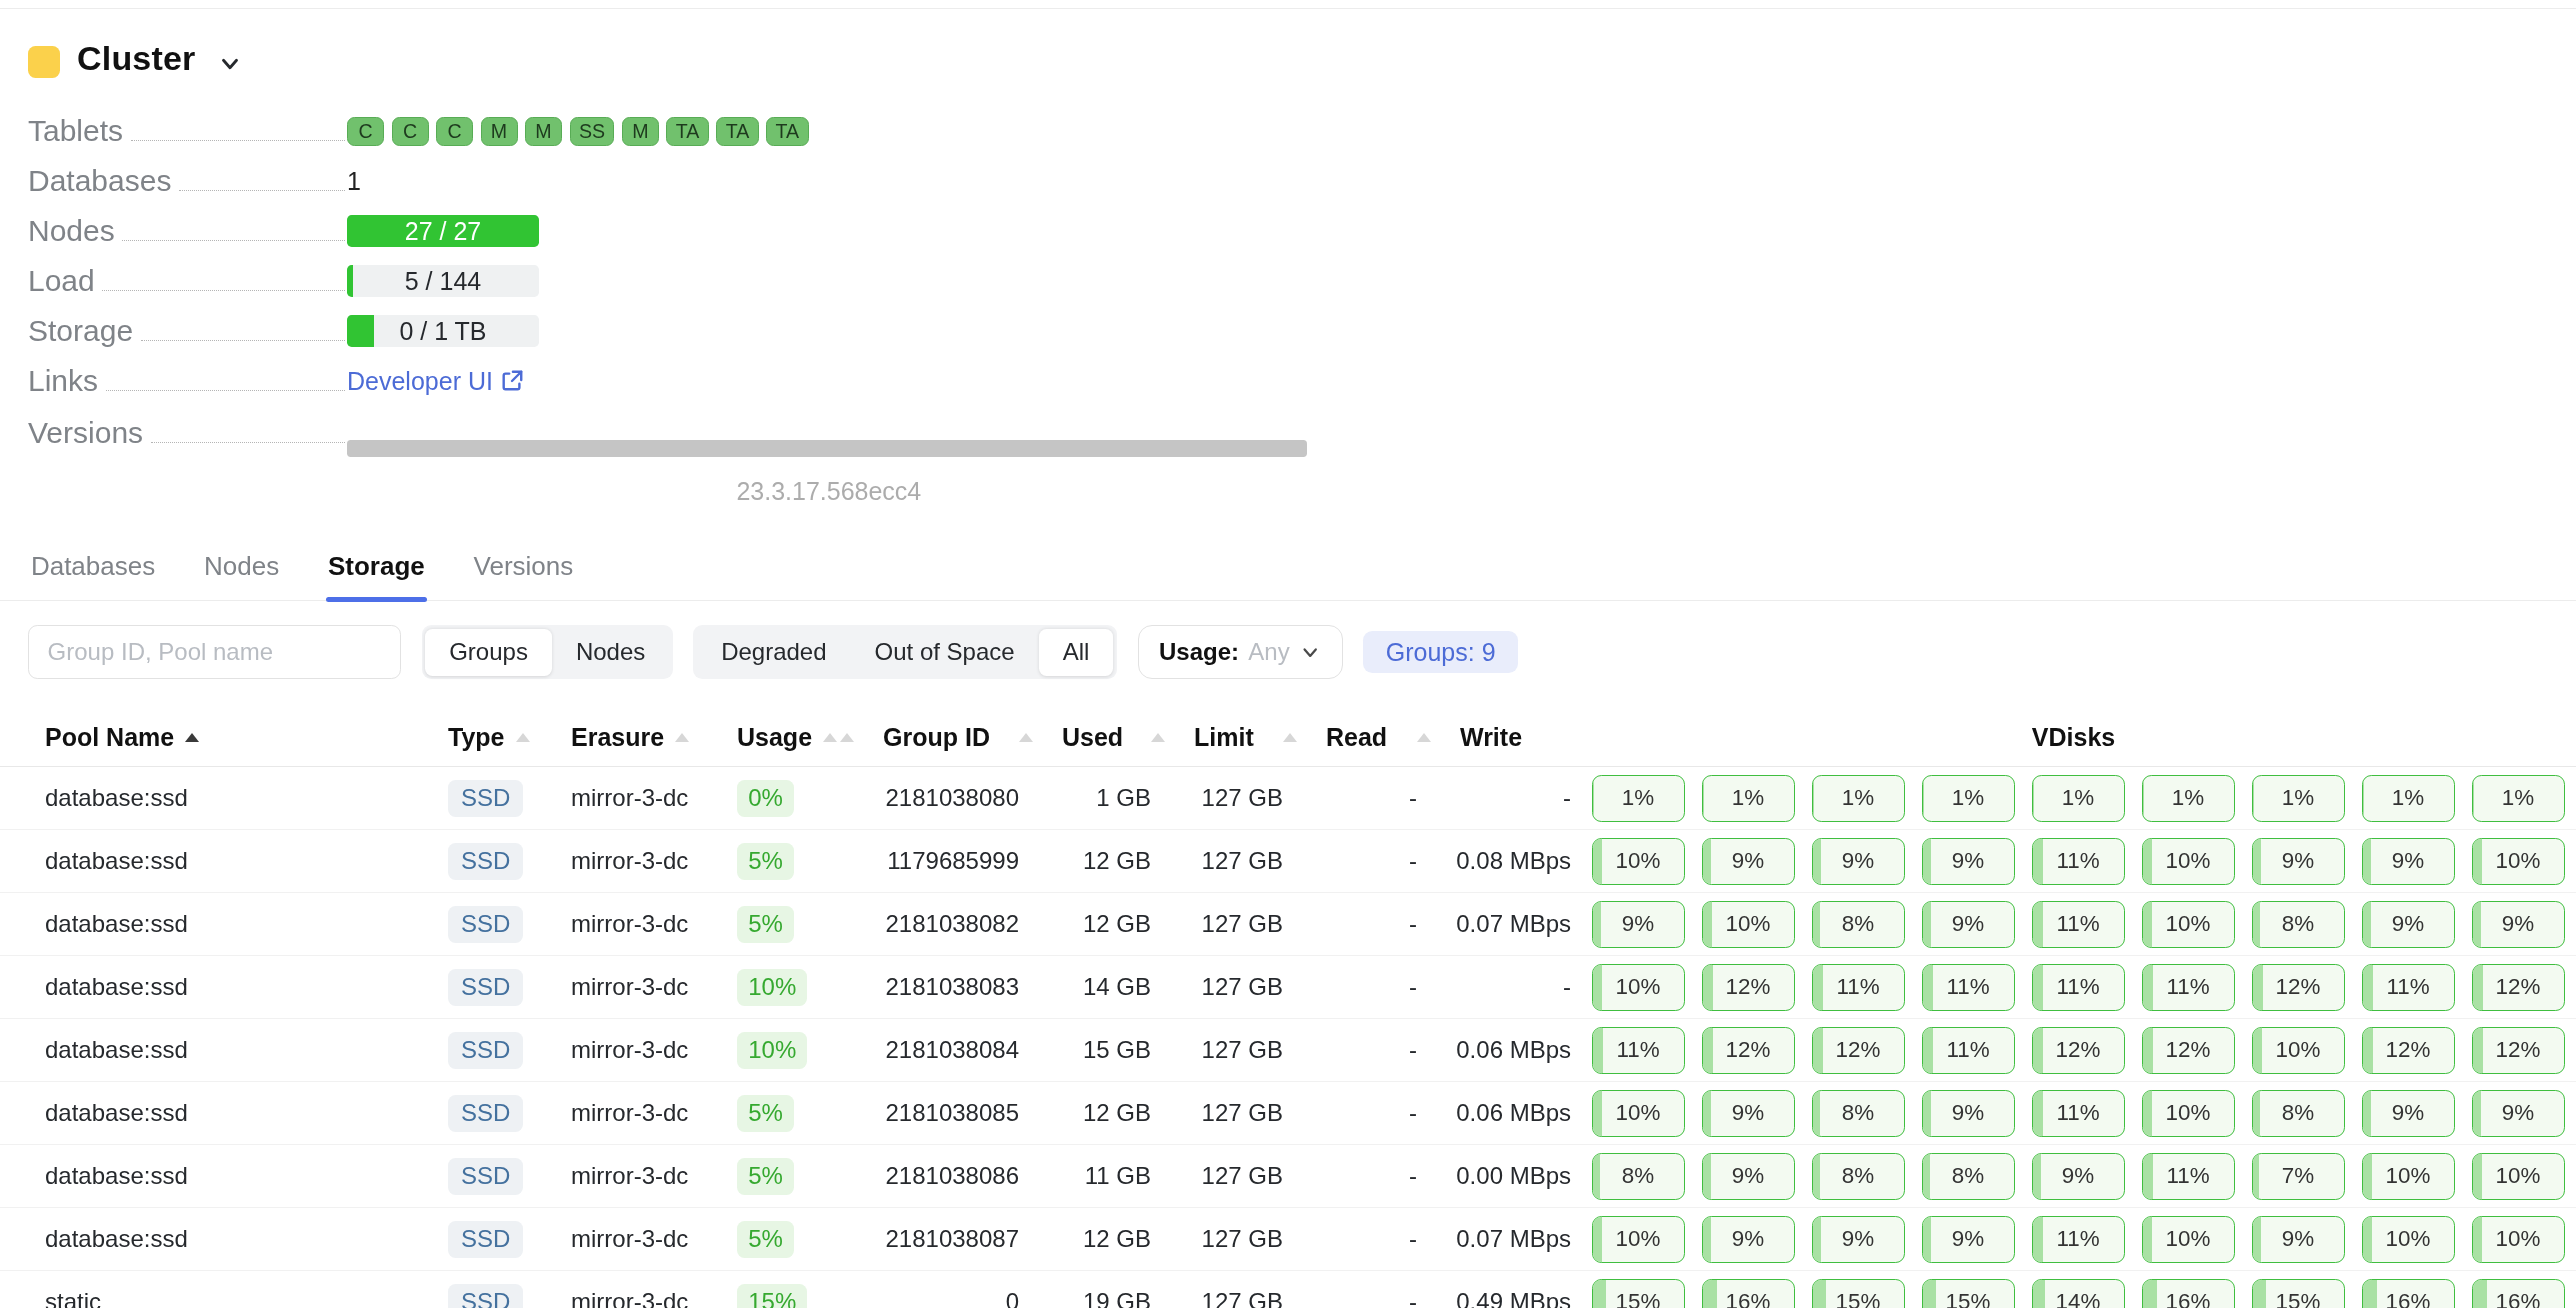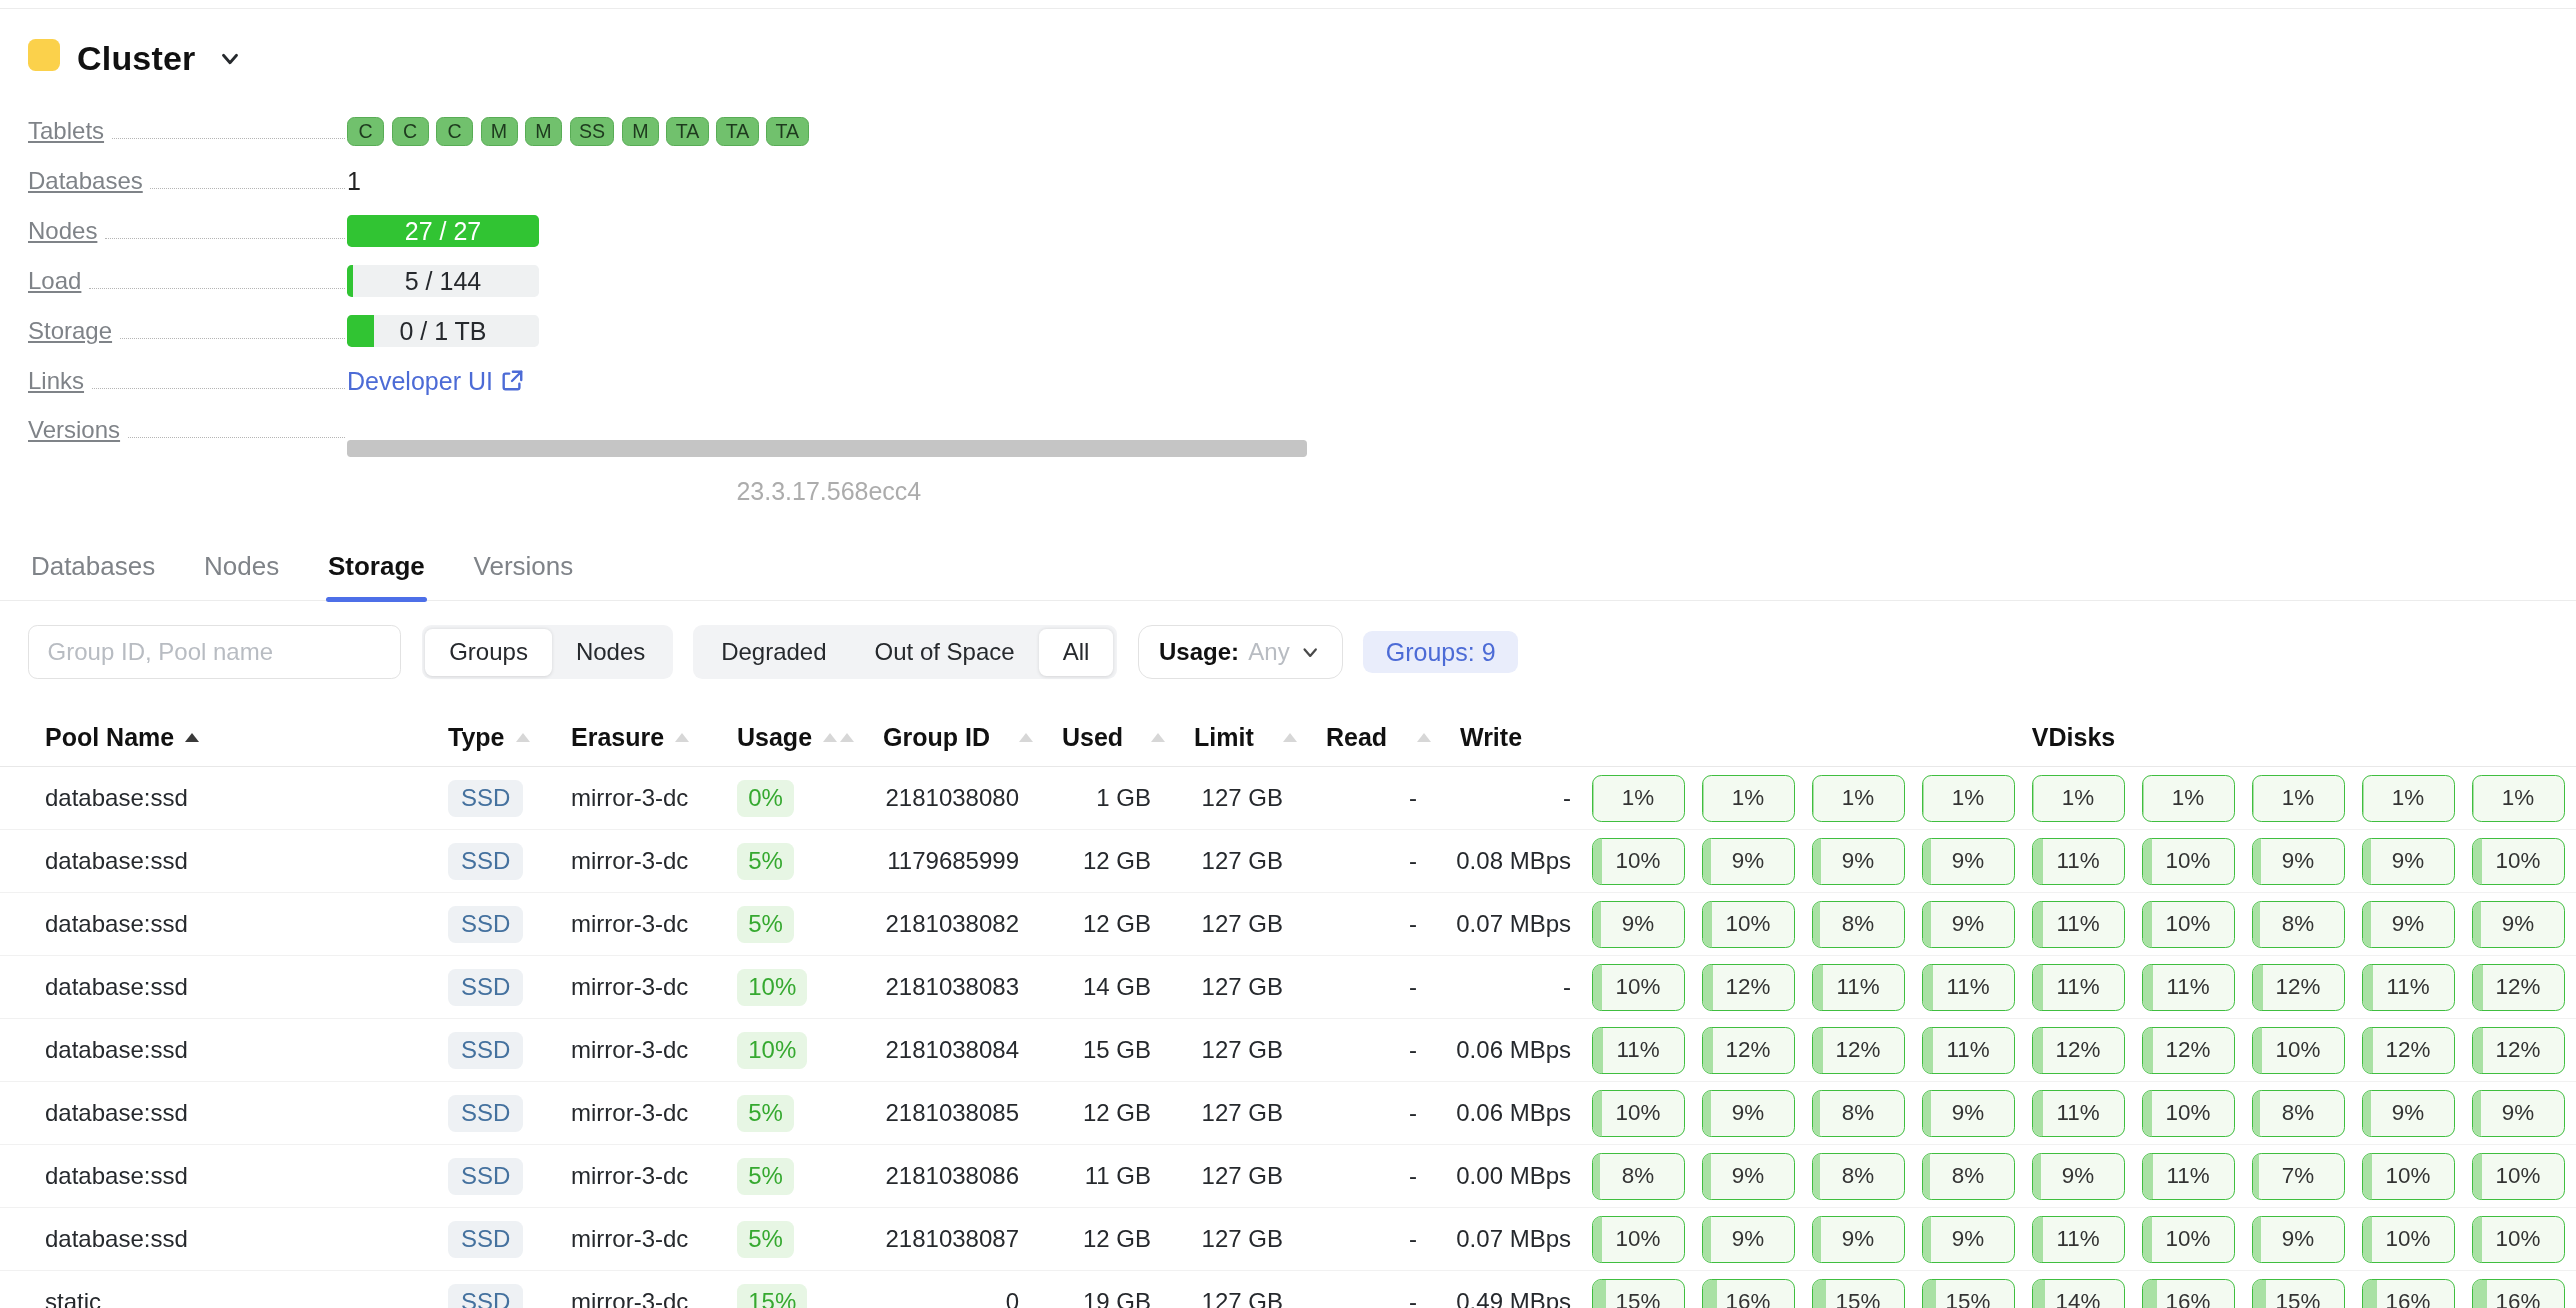--- a/index.html
+++ b/index.html
@@ -24,29 +24,29 @@
     --versions-gray:#C5C5C5;
   }
   *{box-sizing:border-box;}
   html,body{margin:0;padding:0;}
   body{
     width:2576px;height:1309px;overflow:hidden;background:#fff;
     font-family:"Liberation Sans", sans-serif;color:#26292D;font-size:24px;
   }
   .top-line{height:9.3px;border-bottom:1.9px solid var(--hairline);}
   
-  .cluster-header{display:flex;align-items:flex-start;gap:17px;margin:30px 0 0 28px;}
+  .cluster-header{display:flex;align-items:flex-end;gap:17px;margin:30px 0 0 28px;}
   .cluster-icon{width:32px;height:32px;border-radius:7.5px;background:#FBD14B;}
   .cluster-title{font-size:34px;font-weight:700;color:#111;letter-spacing:0.2px;}
   .chevron{margin-left:3.7px;margin-top:5.6px;}
   
   .info{margin:28px 0 0 28px;}
   .info-row{display:flex;align-items:center;min-height:50px;}
   .info-key{width:319px;display:flex;align-items:baseline;flex-shrink:0;}
-  .info-label{color:var(--gray-label);font-size:24px;text-decoration:underline;}
+  .info-label{color:var(--gray-label);font-size:30px;}
   .dots{flex:1;border-bottom:1.9px dotted #B5B5B5;margin:0 1.9px 6.5px 7.5px;height:0.9px;}
   .info-value{display:flex;align-items:center;}
   .tablet-badges{display:flex;gap:7.5px;}
   .tablet-badge{min-width:37px;padding:0 8.4px;height:29px;border-radius:7.5px;background:var(--tablet-bg);
     border:1.9px solid var(--tablet-border);color:#1E3A1E;display:flex;align-items:center;justify-content:center;
     font-size:19.6px;}
   .plain-value{color:#222;font-size:25px;}
   .bar{position:relative;width:192px;height:32px;border-radius:4.7px;background:var(--bar-gray);overflow:hidden;}
   .bar .fill{position:absolute;left:0;top:0;bottom:0;background:var(--green);}
   .bar .bar-text{position:relative;z-index:1;display:flex;align-items:center;justify-content:center;

